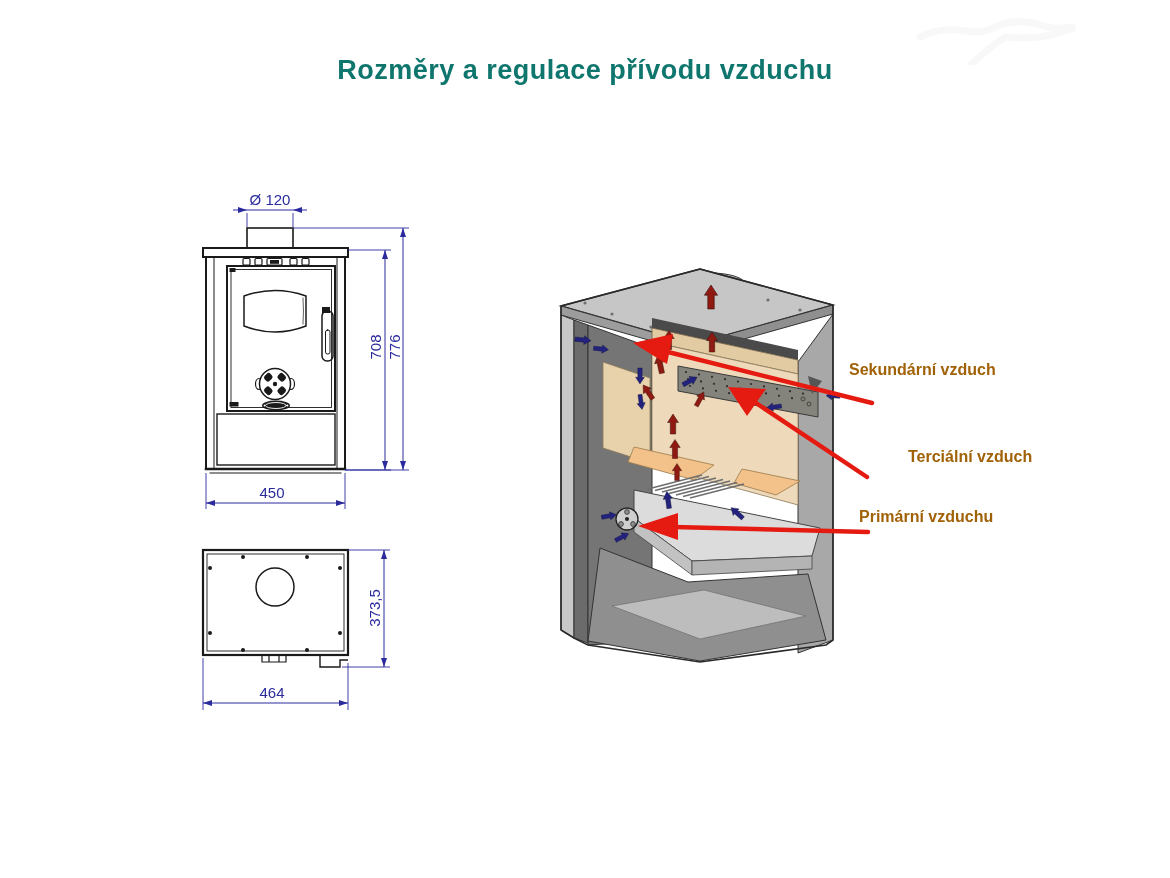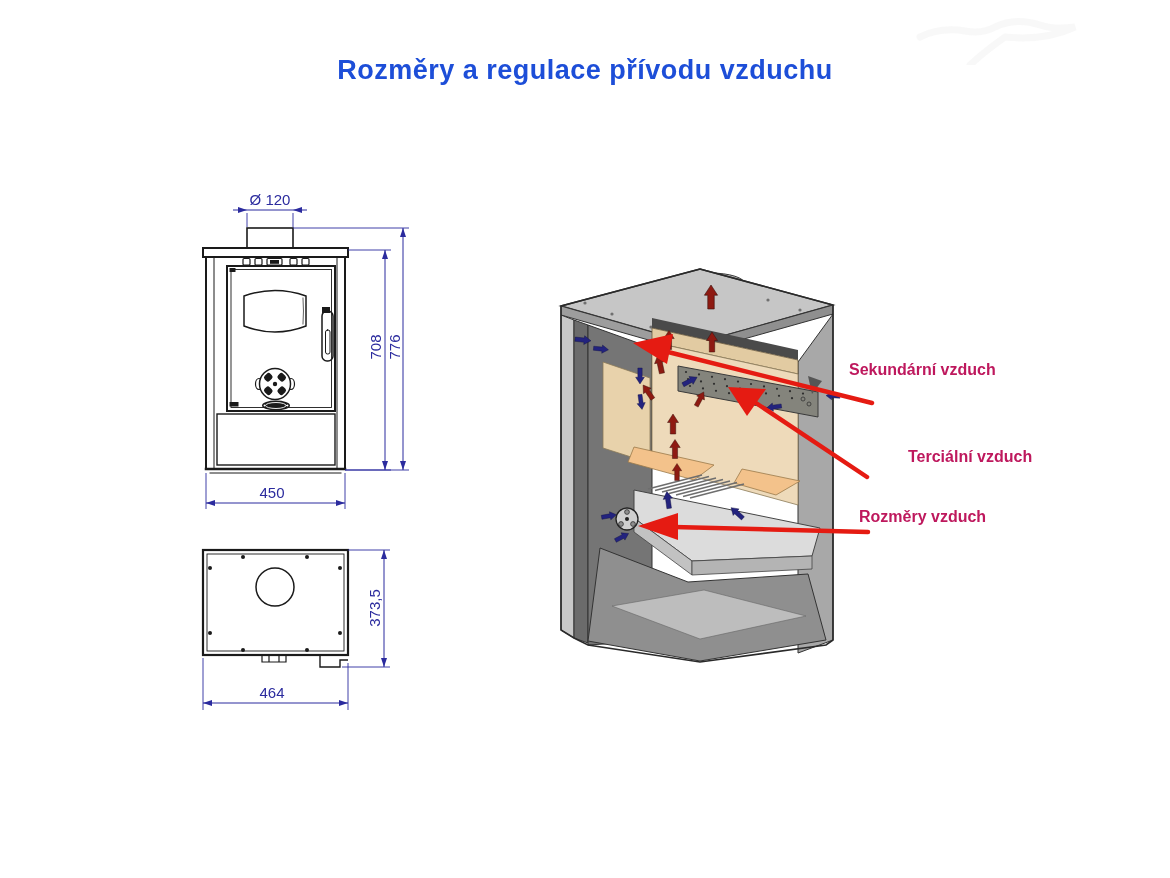--- a/index.html
+++ b/index.html
@@ -1,20 +1,20 @@
 <!DOCTYPE html>
 <html><head>
 <meta charset="utf-8">
 <style>
   html,body{margin:0;padding:0;background:#fff;}
   .page{position:relative;width:1170px;height:878px;background:#ffffff;overflow:hidden;
         font-family:"Liberation Sans", sans-serif;}
   .page-title{position:absolute;left:0;top:55px;width:100%;text-align:center;
-        font-size:27px;font-weight:bold;color:#1d4ed8;letter-spacing:0.5px;}
-  .air-label{position:absolute;font-size:16px;font-weight:bold;color:#be185d;white-space:nowrap;}
+        font-size:27px;font-weight:bold;color:#0f766e;letter-spacing:0.5px;}
+  .air-label{position:absolute;font-size:16px;font-weight:bold;color:#a16207;white-space:nowrap;}
   .lbl-secondary{left:849px;top:361px;}
   .lbl-tertiary{left:908px;top:448px;}
   .lbl-primary{left:859px;top:508px;}
   svg{position:absolute;}
   svg text{font-family:"Liberation Sans", sans-serif;}
   .dim text{fill:#2b2b9e;font-size:15px;}
   .dim line,.dim polyline{stroke:#2b2b9e;}
   .dim polygon{fill:#2b2b9e;stroke:none;}
 </style>
 </head>
@@ -300,15 +300,15 @@
       <polygon points="728,387 766,389 747,416" fill="#e51b12"></polygon>
     </g>
     <g>
       <line x1="868" y1="532" x2="674" y2="527" stroke="#e51b12" stroke-width="4.5" stroke-linecap="round"></line>
       <polygon points="638,526 678,513 678,540" fill="#e51b12"></polygon>
     </g>
   </svg>
 
   <div class="air-label lbl-secondary">Sekundární vzduch</div>
   <div class="air-label lbl-tertiary">Terciální vzduch</div>
-  <div class="air-label lbl-primary">Rozměry vzduch</div>
+  <div class="air-label lbl-primary">Primární vzduchu</div>
 
 </div>
 
 </body></html>

